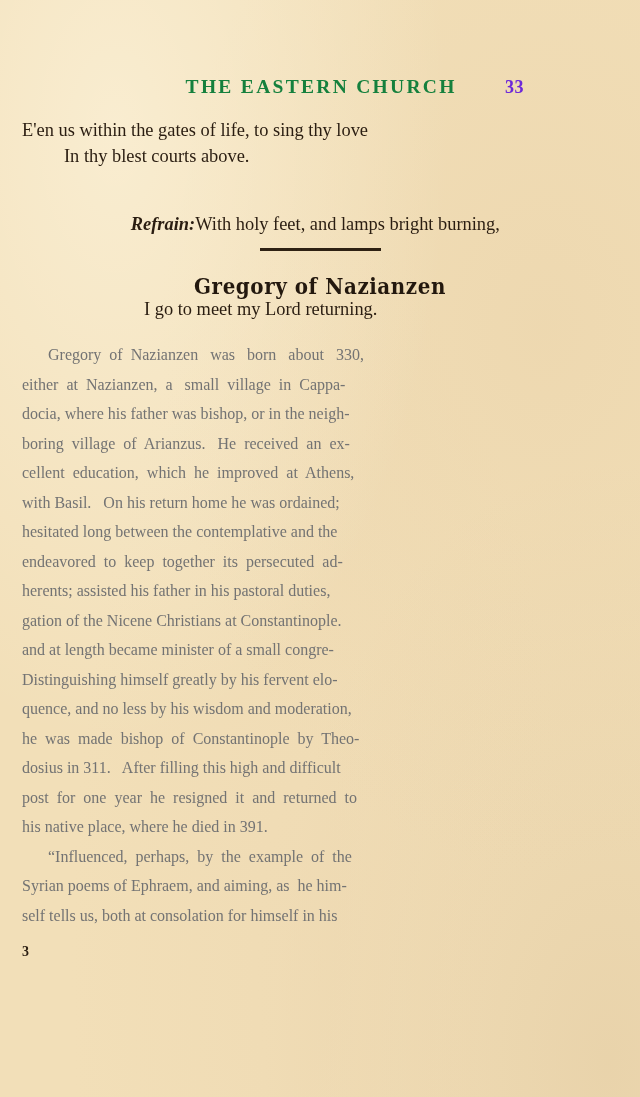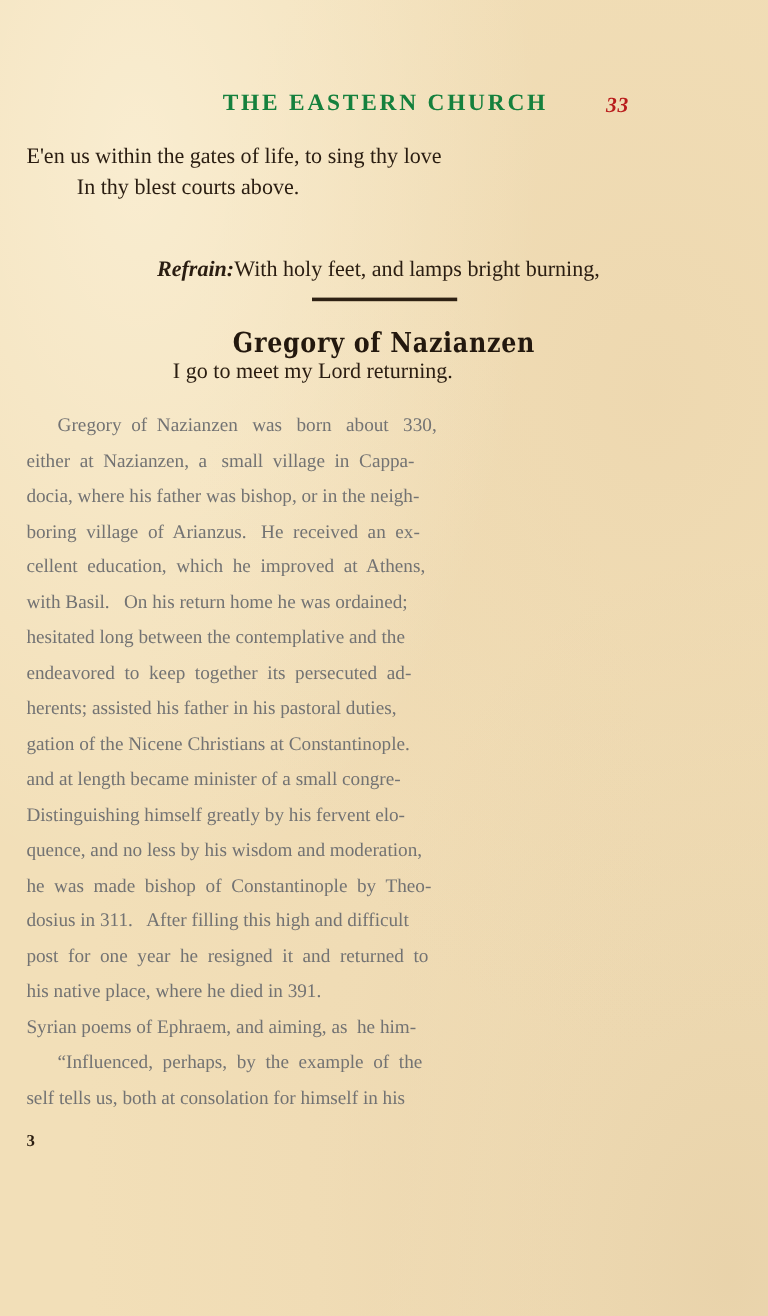--- a/index.html
+++ b/index.html
@@ -50,22 +50,21 @@
     text-indent: 2.3px;
     color: #15803d;
   }
   .folio {
     position: absolute;
     left: 505px;
     top: 1px;
     font-weight: bold;
     font-size: 18px;
     letter-spacing: 0.5px;
-    color: #b91c1c;
-    font-style: italic;
+    color: #6d28d9;
   }
 
   
   .verse {
     position: absolute;
     top: 118px;
     left: 22px;
     width: 520px;
     font-size: 18.4px;
     line-height: 25.5px;
@@ -187,22 +186,22 @@
       <span class="body-line">and at length became minister of a small congre-</span>
       <span class="body-line">Distinguishing himself greatly by his fervent elo-</span>
       <span class="body-line">quence, and no less by his wisdom and moderation,</span>
       <span class="body-line">he  was  made  bishop  of  Constantinople  by  Theo-</span>
       <span class="body-line">dosius in 311.   After filling this high and difficult</span>
       <span class="body-line">post  for  one  year  he  resigned  it  and  returned  to</span>
       <span class="body-line">his native place, where he died in 391.</span>
     </div>
 
     <div>
+      <span class="body-line"><span class="para-indent"></span><span>“Influenced,  perhaps,  by  the  example  of  the</span></span>
       <span class="body-line">Syrian poems of Ephraem, and aiming, as  he him-</span>
-      <span class="body-line"><span class="para-indent"></span><span>“Influenced,  perhaps,  by  the  example  of  the</span></span>
       <span class="body-line">self tells us, both at consolation for himself in his</span>
     </div>
 
   </div>
 
   <div class="signature-mark">3</div>
 
 </div>
 
 </body></html>

